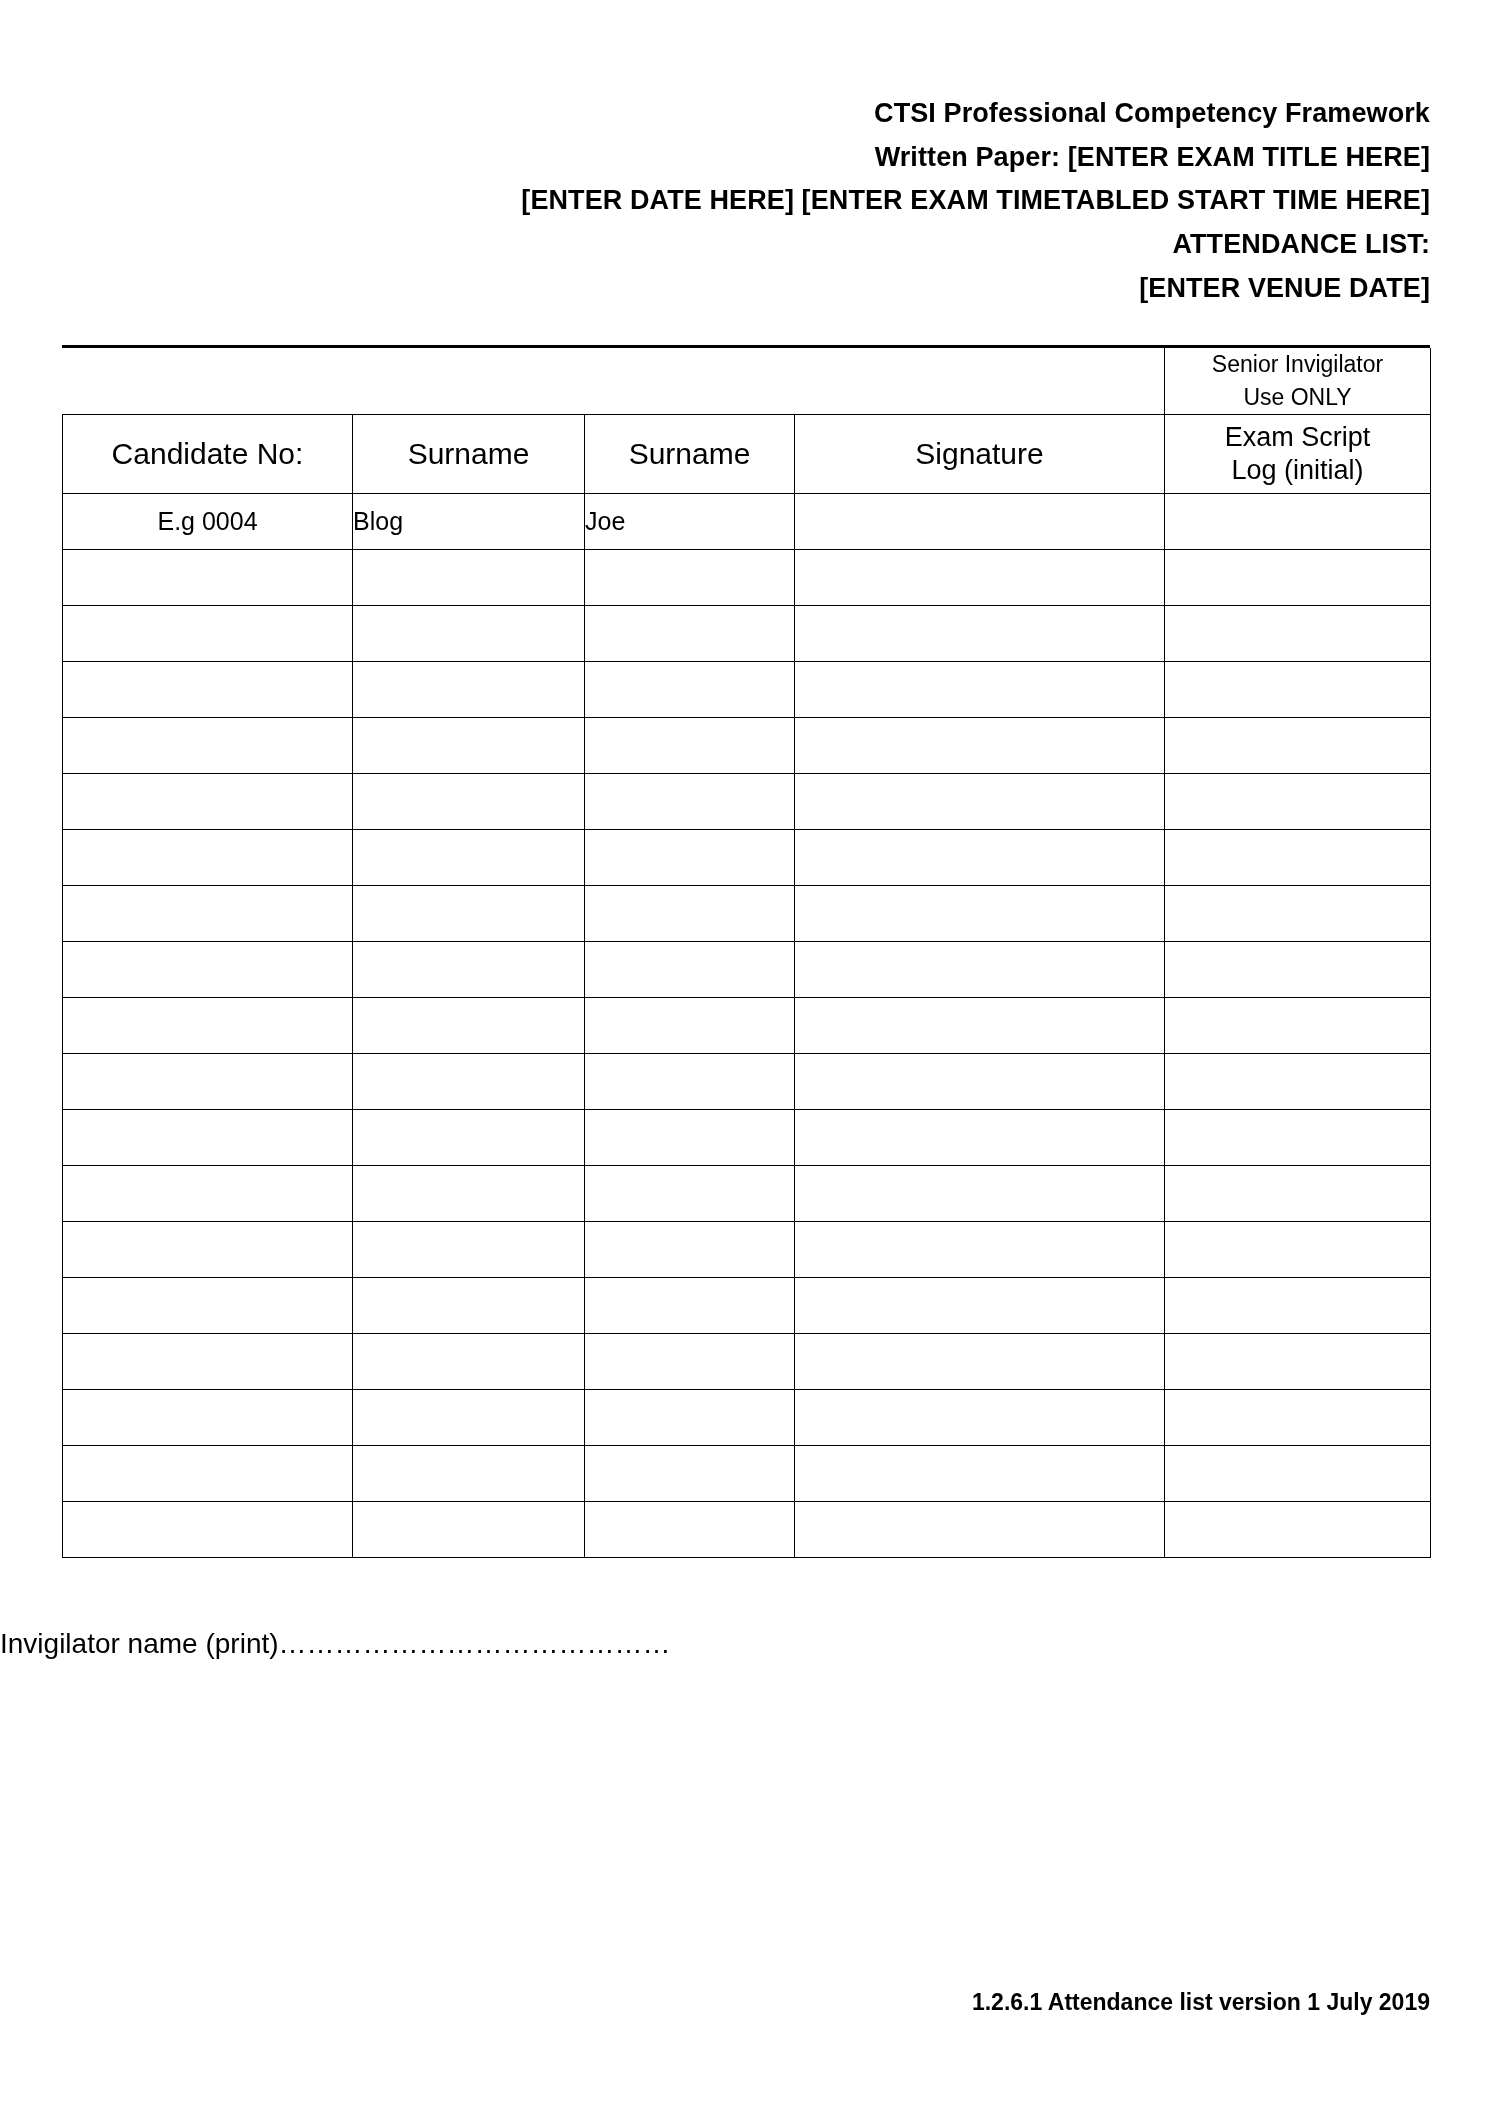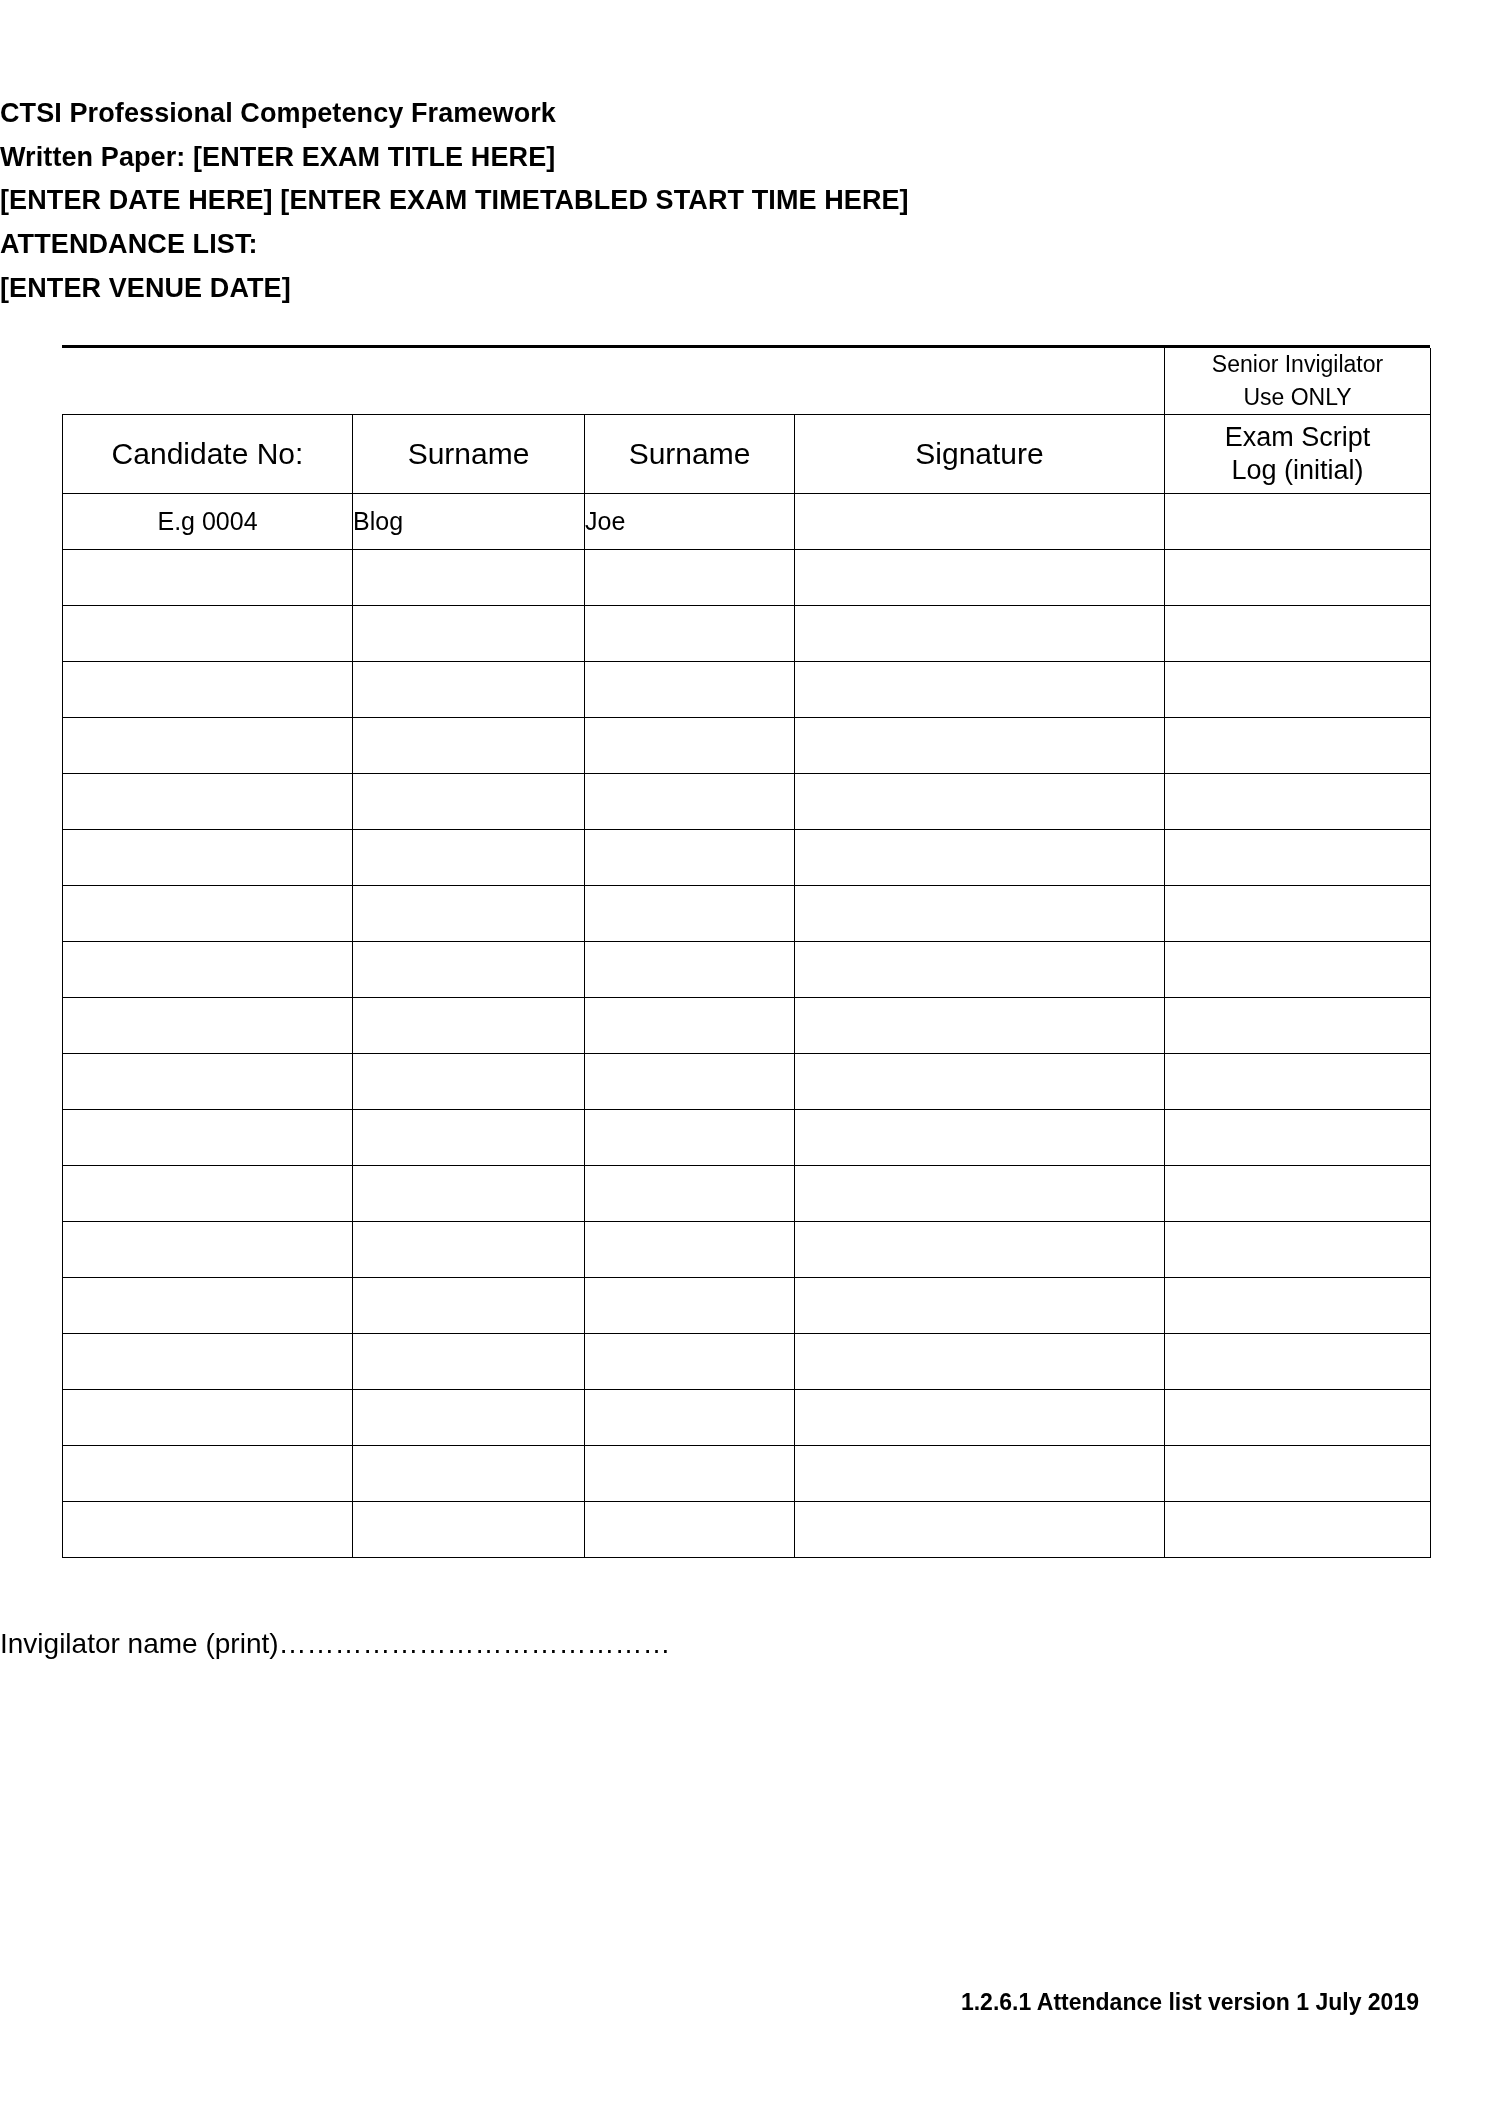--- a/index.html
+++ b/index.html
@@ -18,20 +18,21 @@
   .page {
     position: relative;
     width: 1488px;
     height: 2104px;
     box-sizing: border-box;
     padding: 0;
   }
 
   
   .header {
+    text-align: right;
     padding-top: 92px;
     padding-right: 58px;
   }
   .header .line {
     font-family: "Liberation Sans", sans-serif;
     font-weight: bold;
     font-size: 27px;
     line-height: 1.62;
     letter-spacing: 0.1px;
     color: #000;
@@ -115,21 +116,21 @@
 
   
   .invigilator {
     margin-top: 70px;
     font-size: 28px;
     font-family: "Liberation Sans", sans-serif;
     color: #000;
   }
   .version {
     position: absolute;
-    right: 69px;
+    right: 58px;
     bottom: 88px;
     font-family: "Liberation Sans", sans-serif;
     font-weight: bold;
     font-size: 23px;
     color: #000;
   }
 </style>
 </head>
 <body>
 

